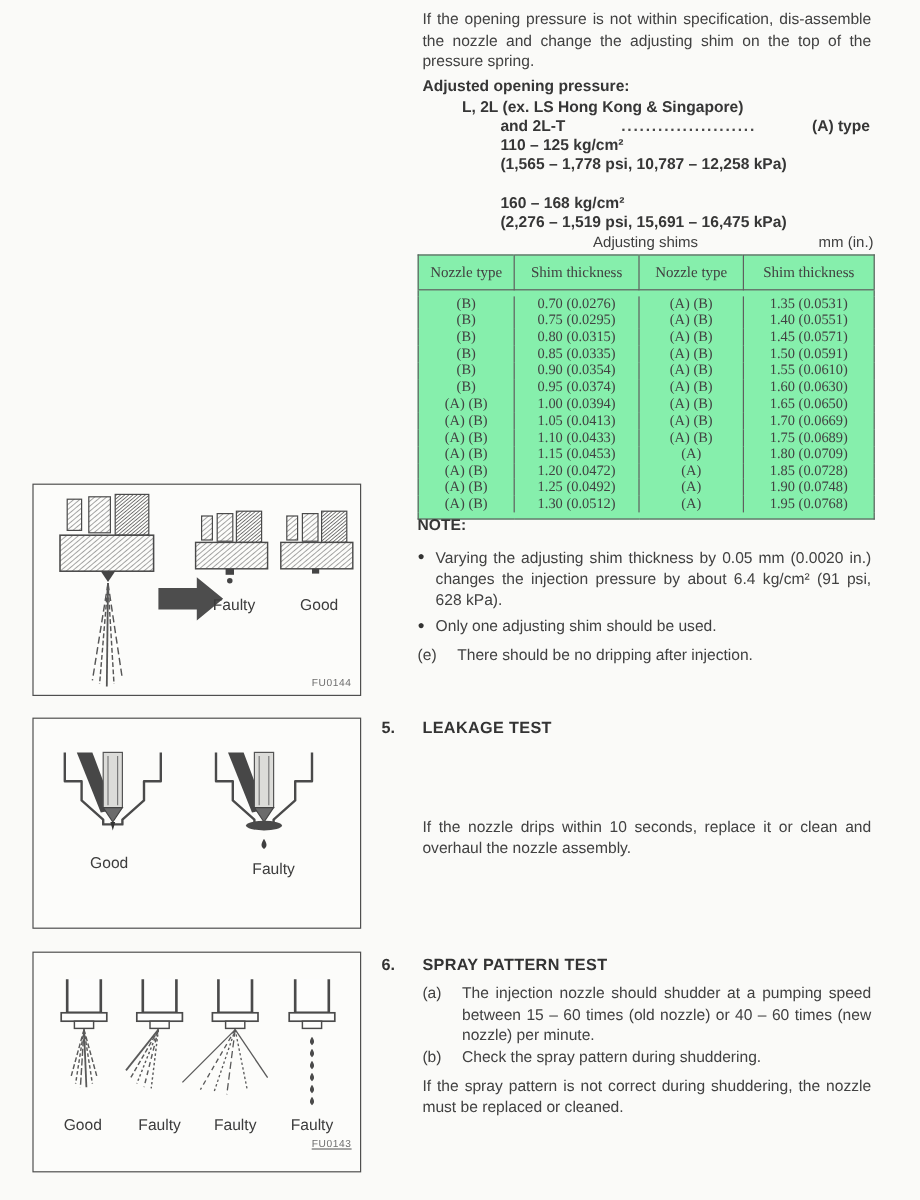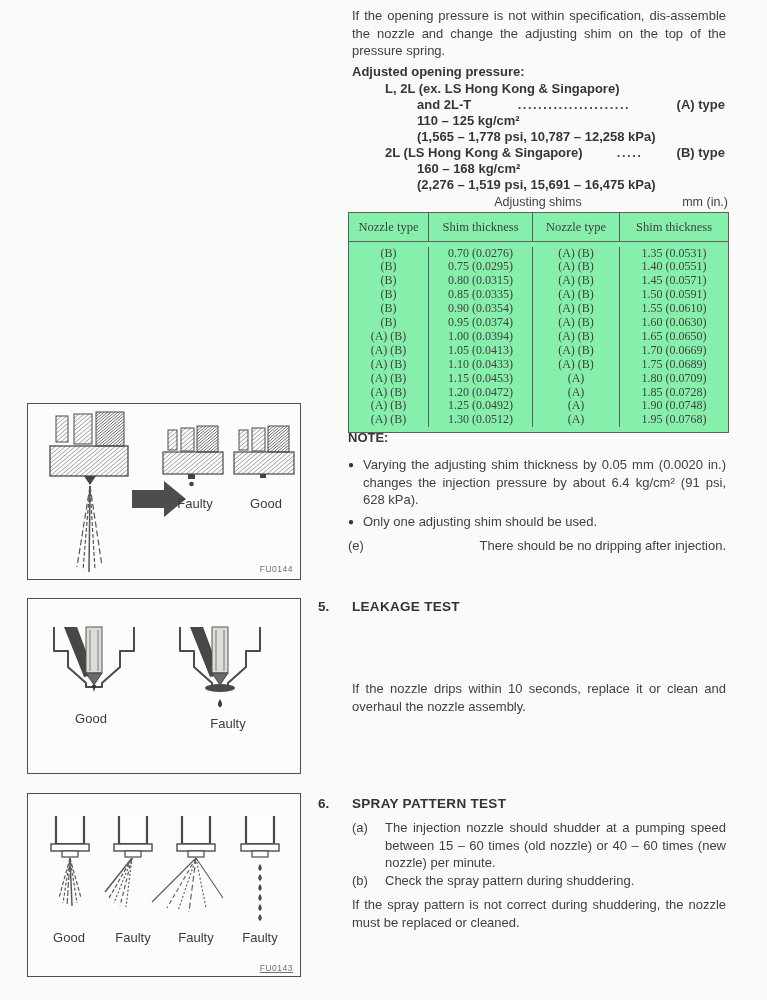--- a/index.html
+++ b/index.html
@@ -53,25 +53,20 @@
 
   <div class="abs specline leaderrow" style="left:417px;top:97px;width:308px;">
     <span>and 2L-T</span>
     <span class="leader">......................</span>
     <span>(A) type</span>
   </div>
 
   <div class="abs specline" style="left:417px;top:113px;">110 – 125 kg/cm²</div>
   <div class="abs specline" style="left:417px;top:129px;">(1,565 – 1,778 psi, 10,787 – 12,258 kPa)</div>
 
-  <div class="abs specline leaderrow" style="left:385px;top:145px;width:340px;">
-    <span>2L (LS Hong Kong &amp; Singapore)</span>
-    <span class="leader">.....</span>
-    <span>(B) type</span>
-  </div>
 
   <div class="abs specline" style="left:417px;top:161px;">160 – 168 kg/cm²</div>
   <div class="abs specline" style="left:417px;top:177px;">(2,276 – 1,519 psi, 15,691 – 16,475 kPa)</div>
 
   <div class="abs" style="left:348px;top:195px;width:380px;height:15px;">
     <div class="tblcaption" style="text-align:center;">Adjusting shims</div>
     <div class="tblcaption abs" style="right:0;top:0;">mm (in.)</div>
   </div>
 
   <div class="abs" style="left:348px;top:212px;">
@@ -180,21 +175,21 @@
     <span class="para" style="flex:1;">Varying the adjusting shim thickness by 0.05 mm (0.0020 in.) changes the injection pressure by about 6.4 kg/cm² (91 psi, 628 kPa).</span>
   </div>
 
   <div class="abs noterow" style="left:348px;top:513px;width:378px;">
     <span class="bullet">●</span>
     <span class="para" style="flex:1;">Only one adjusting shim should be used.</span>
   </div>
 
   <div class="abs noterow" style="left:348px;top:537px;width:378px;">
     <span class="letlabel">(e)</span>
-    <span class="para" style="flex:1;text-align:right;">There should be no dripping after injection.</span>
+    <span class="para" style="flex:1;text-align:left;">There should be no dripping after injection.</span>
   </div>
 
   <div class="abs secnum" style="left:318px;top:599px;">5.</div>
   <div class="abs sechead" style="left:352px;top:599px;">LEAKAGE TEST</div>
 
   <div class="abs para" style="left:352px;top:680px;width:374px;">If the nozzle drips within 10 seconds, replace it or clean and overhaul the nozzle assembly.</div>
 
   <div class="abs secnum" style="left:318px;top:796px;">6.</div>
   <div class="abs sechead" style="left:352px;top:796px;">SPRAY PATTERN TEST</div>
 
@@ -336,16 +331,16 @@
           <path d="M20,78 C18,81 17.5,83 20,85 C22.5,83 22,81 20,78 Z"></path>
           <path d="M20,88 C18,91 17.5,93 20,95 C22.5,93 22,91 20,88 Z"></path>
           <path d="M20,98 C18,101 17.5,103 20,105 C22.5,103 22,101 20,98 Z"></path>
         </g>
       </g>
     </svg>
     <div class="figlabel" style="left:14px;top:136px;width:54px;">Good</div>
     <div class="figlabel" style="left:78px;top:136px;width:54px;">Faulty</div>
     <div class="figlabel" style="left:141px;top:136px;width:54px;">Faulty</div>
     <div class="figlabel" style="left:205px;top:136px;width:54px;">Faulty</div>
-    <div class="figcode" style="bottom:3px;text-decoration:underline;">FU0143</div>
+    <div class="figcode" style="bottom:18px;text-decoration:underline;">FU0143</div>
   </div>
 
 </div>
 
 </body></html>

